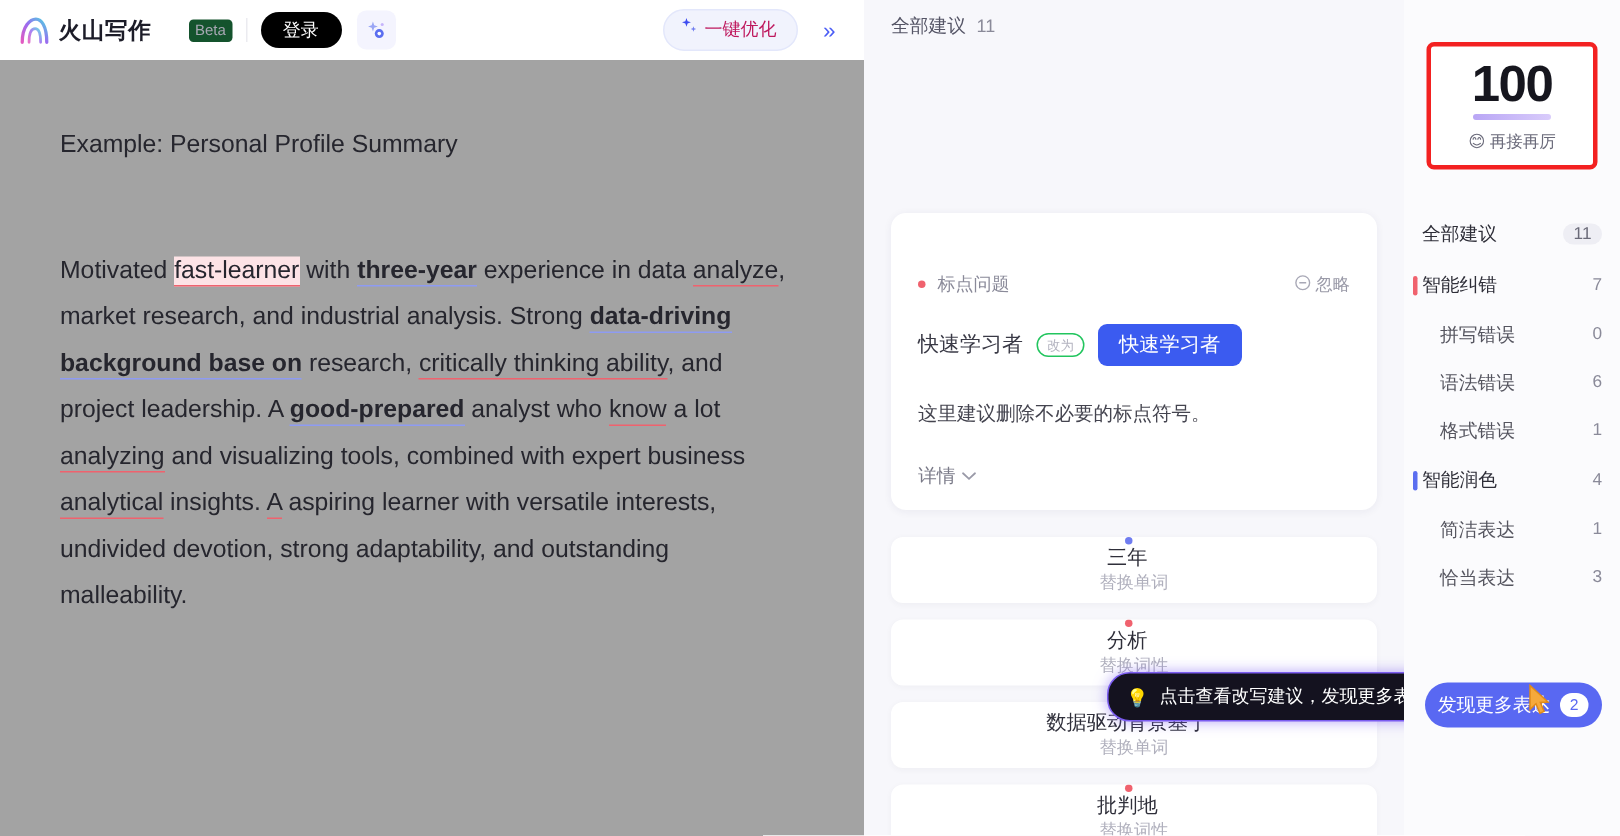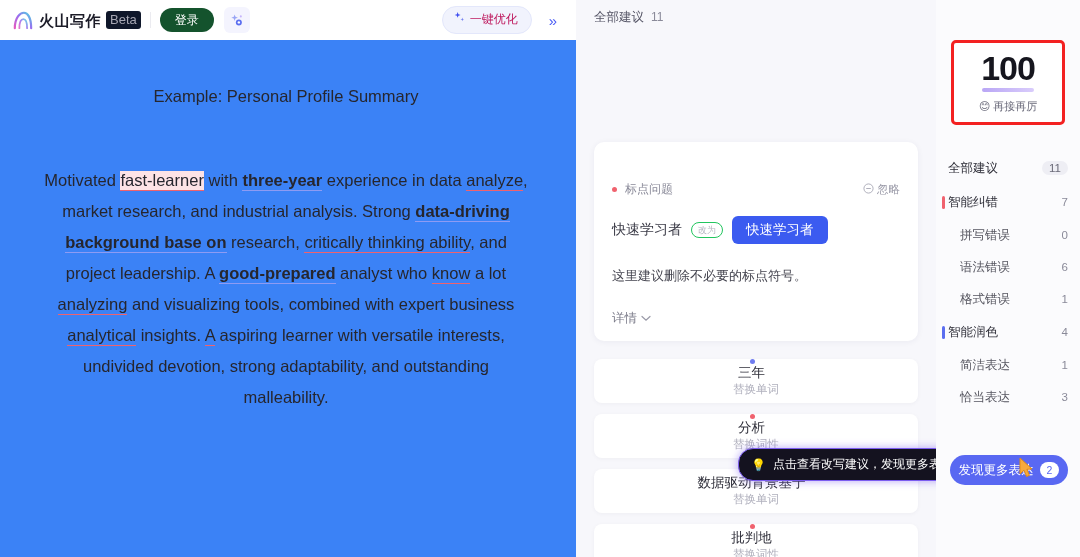--- a/index.html
+++ b/index.html
@@ -19,26 +19,26 @@
     height: 40px; min-height: 40px; display: flex; align-items: center;
     padding: 0 10px 0 12px; background: #ffffff;
   }
   .brand { display: flex; align-items: center; gap: 5px; }
   .brand-logo { width: 22px; height: 20px; display: block; }
   .brand-name {
     font-size: 15px; font-weight: bold; color: #1c1c28;
     letter-spacing: .5px; line-height: 1;
   }
   .beta-tag {
-    font-size: 13px; color: #a7a7b3; background: #0f172a;
-    border-radius: 3px; padding: 1px 4px; margin-left: 0; line-height: 1.3;
+    font-size: 10px; color: #a7a7b3; background: #14532d;
+    border-radius: 3px; padding: 1px 4px; margin-left: 20px; line-height: 1.3;
   }
   .divider-v { width: 1px; height: 16px; background: #ebebf0; margin: 0 9px; }
   .login-btn {
-    background: #14532d; color: #fff; font-size: 12px;
+    background: #000000; color: #fff; font-size: 12px;
     border: none; border-radius: 13px; padding: 5px 15px;
     cursor: pointer; line-height: 1.2; font-family: inherit;
   }
   .wand-btn {
     width: 26px; height: 26px; margin-left: 10px; border-radius: 6px;
     display: flex; align-items: center; justify-content: center;
     background: #f4f4fe; cursor: pointer;
   }
   .header-spacer { flex: 1; }
   .optimize-btn {
@@ -47,22 +47,21 @@
     padding: 4px 13px 4px 10px; font-size: 12px; color: #be185d;
     cursor: pointer; line-height: 1.3;
   }
   .chev-btn {
     margin-left: 12px; margin-right: 4px; color: #4a5cf5;
     font-size: 15px; cursor: pointer; padding: 2px 5px; line-height: 1;
   }
 
   .doc-area {
     flex: 1; overflow: hidden; padding: 44px 44px 0 40px;
-    background: #3b82f6;
-    text-align: center;
+    background: #a3a3a3;
   }
   .doc-title {
     font-size: 16.5px; color: #26262e; line-height: 1.5;
     margin-bottom: 56px; font-family: "Liberation Sans", sans-serif;
   }
   .doc-body {
     font-size: 16.5px; color: #26262e; line-height: 31px;
     font-family: "Liberation Sans", sans-serif;
   }
   .mk { text-decoration: none; }
@@ -147,21 +146,21 @@
   .watermark {
     position: absolute; right: 8px; bottom: 6px;
     font-size: 21px; color: #22222a; letter-spacing: .5px;
     font-family: "Liberation Sans", sans-serif; white-space: nowrap;
   }
 
   
   .stats-col {
     width: 144px; height: 557px; background: #fbfbfd;
     display: flex; flex-direction: column; align-items: center;
-    padding-top: 40px; position: relative;
+    padding-top: 28px; position: relative;
   }
   .score-card {
     width: 114px; height: 85px; background: #ffffff;
     border: 3px solid #f32121; border-radius: 5px;
     display: flex; flex-direction: column; align-items: center;
     justify-content: center; margin-bottom: 26px;
   }
   .score-val {
     font-size: 34px; font-weight: bold; color: #16161e;
     line-height: 1; letter-spacing: -1px; position: relative;

